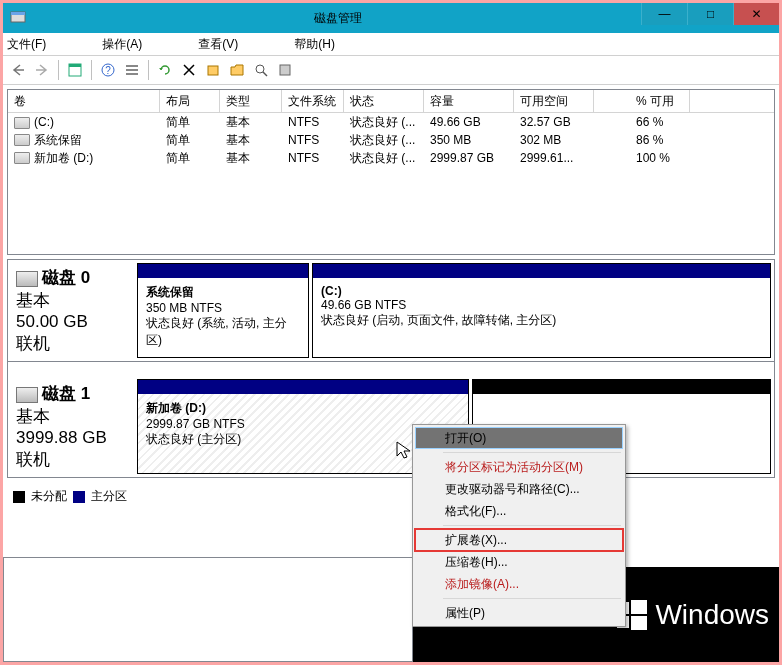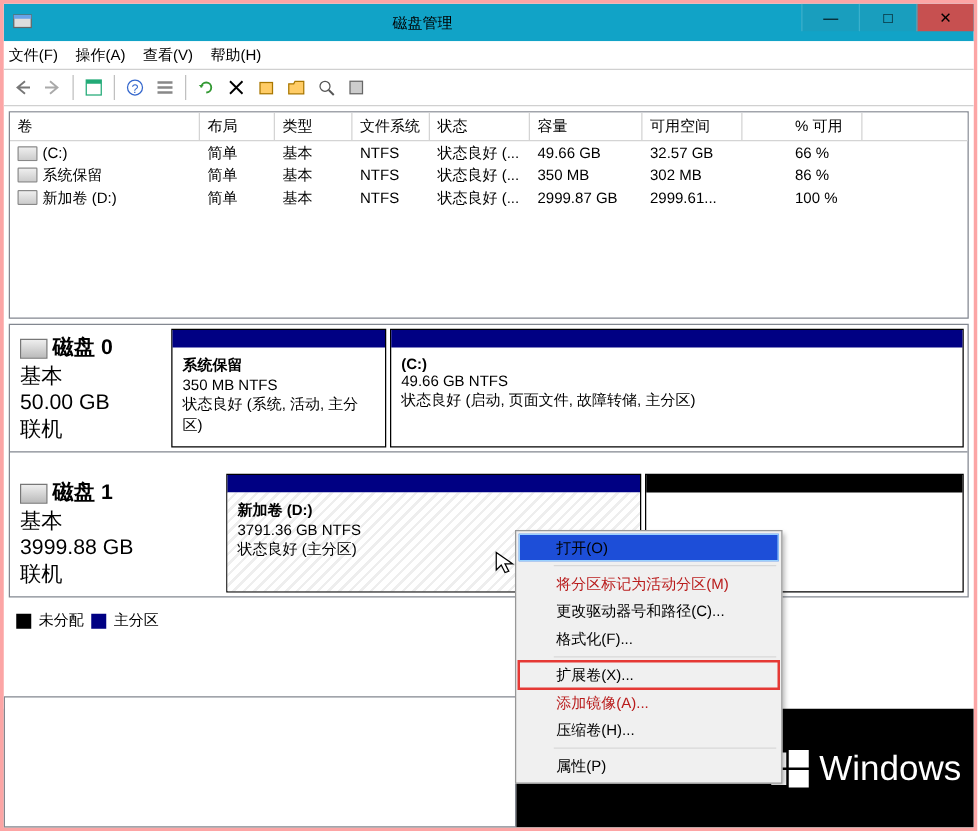--- a/index.html
+++ b/index.html
@@ -3,58 +3,58 @@
 <meta charset="utf-8">
 <style>
 html,body{margin:0;padding:0;font-family:"Microsoft YaHei","SimSun",Arial,sans-serif;font-size:12px;background:#fff;}
 .window{width:782px;height:665px;position:relative;overflow:hidden;background:#fff;border:3px solid #fca5a5;box-sizing:border-box;}
 .titlebar{height:30px;background:#11a3c7;display:flex;align-items:center;}
 .titlebar .icon{width:20px;height:20px;margin:0 6px;}
 .titlebar .title{flex:1;text-align:center;color:#000;}
 .titlebar .btns{display:flex;height:100%;}
 .titlebar .btns div{width:45px;height:22px;display:flex;align-items:center;justify-content:center;background:#199ebe;border-left:1px solid #3bb0cc;}
 .titlebar .btns .close{background:#c75050;}
-.menubar{height:22px;background:#fff;display:flex;align-items:center;padding:0 4px;border-bottom:1px solid #d0d0d0;}
+.menubar{height:22px;background:#fff;display:flex;align-items:center;padding:0 4px;border-bottom:1px solid #d0d0d0;gap:42px;}
 .menubar span{margin-right:14px;}
 .toolbar{height:28px;background:#fff;display:flex;align-items:center;padding:0 4px;border-bottom:1px solid #d0d0d0;gap:2px;}
 .tb-btn{width:22px;height:22px;display:flex;align-items:center;justify-content:center;}
 .tb-sep{width:1px;height:20px;background:#c0c0c0;margin:0 3px;}
 
 .pane-top{border:1px solid #828790;margin:4px;height:164px;overflow:hidden;}
 .grid-header{display:flex;height:22px;background:#fff;border-bottom:1px solid #d4d4d4;}
 .grid-header div{border-right:1px solid #d4d4d4;padding:3px 6px;box-sizing:border-box;}
 .grid-row{display:flex;height:18px;align-items:center;}
 .grid-row div{padding:0 6px;box-sizing:border-box;white-space:nowrap;overflow:hidden;}
 .c-vol{width:152px;} .c-lay{width:60px;} .c-typ{width:62px;} .c-fs{width:62px;} .c-st{width:80px;} .c-cap{width:90px;} .c-free{width:80px;} .c-pct{width:60px;margin-left:36px;}
 .drive-ico{display:inline-block;width:14px;height:10px;border:1px solid #888;border-radius:1px;background:linear-gradient(#eee,#ccc);margin-right:4px;vertical-align:middle;}
 
 .pane-mid{margin:4px;border:1px solid #828790;}
 .disk-block{display:flex;border-bottom:1px solid #828790;}
-.disk-block:last-child{border-bottom:none;gap:44px;}
+.disk-block:last-child{border-bottom:none;}
 .disk-info{width:110px;padding:6px 8px;font-size:17px;}
 .disk-info .dico{display:inline-block;width:20px;height:14px;border:1px solid #777;background:linear-gradient(#eee,#bbb);margin-right:4px;vertical-align:middle;}
 .disk-parts{flex:1;display:flex;padding:3px;gap:3px;}
 .part{border:1px solid #000;flex:1;display:flex;flex-direction:column;}
 .part .bar{height:14px;background:#000083;}
 .part.unalloc .bar{background:#000;}
 .part .body{flex:1;padding:6px 8px;}
 .part.hatched .body{background:repeating-linear-gradient(135deg,#fff,#fff 4px,#eee 4px,#eee 6px);}
 .disk-sep{height:14px;}
 
 .legend{padding:6px 10px;font-size:12px;display:flex;align-items:center;gap:6px;}
 .lg-box{width:12px;height:12px;display:inline-block;}
 .lg-un{background:#000;} .lg-pr{background:#000083;}
 
 .zone-bottom{position:absolute;left:0;bottom:0;width:100%;height:95px;background:#fff;}
 .black-strip{position:absolute;bottom:0;left:0;right:0;height:95px;background:#000;display:flex;align-items:center;justify-content:flex-end;color:#fff;font-size:28px;padding-right:10px;}
 .white-block{position:absolute;bottom:0;left:0;width:410px;height:105px;background:#fff;border:1px solid #828790;box-sizing:border-box;}
 
 .ctx{position:absolute;left:409px;top:421px;width:208px;background:#f0f0f0;border:1px solid #979797;box-shadow:2px 2px 4px rgba(0,0,0,.3);padding:2px;}
 .ctx .item{height:22px;display:flex;align-items:center;padding:0 30px 0 30px;font-size:12px;position:relative;}
-.ctx .item.sel{background:#1d4ed8;border:1px solid #99d1ff;padding:0 29px 0 29px;height:20px;}
+.ctx .item.sel{background:#737373;border:1px solid #99d1ff;padding:0 29px 0 29px;height:20px;}
 .ctx .item.dis{color:#b91c1c;}
 .ctx .item.hl{outline:2px solid #e53935;outline-offset:-1px;}
 .ctx .sep{height:1px;background:#d7d7d7;margin:3px 2px 3px 28px;}
 .cursor{position:absolute;left:392px;top:437px;font-size:18px;pointer-events:none;}
 </style>
 </head>
 <body>
 
 <div class="window">
 
@@ -223,21 +223,21 @@
         <div><span class="dico"></span><b>磁盘 1</b></div>
         <div>基本</div>
         <div>3999.88 GB</div>
         <div>联机</div>
       </div>
       <div class="disk-parts">
         <div class="part hatched" style="flex:0 0 330px">
           <div class="bar"></div>
           <div class="body">
             <b>新加卷  (D:)</b><br>
-            <span>3791.36 GB NTFS</span><br>
+            <span>2999.87 GB NTFS</span><br>
             <span>状态良好 (主分区)</span>
           </div>
         </div>
         <div class="part unalloc">
           <div class="bar"></div>
           <div class="body"></div>
         </div>
       </div>
     </div>
   </div>
@@ -265,22 +265,22 @@
   </div>
 
   <div class="ctx">
     <div class="item sel">打开(O)</div>
     <div class="sep"></div>
     <div class="item dis">将分区标记为活动分区(M)</div>
     <div class="item">更改驱动器号和路径(C)...</div>
     <div class="item">格式化(F)...</div>
     <div class="sep"></div>
     <div class="item hl">扩展卷(X)...</div>
+    <div class="item">压缩卷(H)...</div>
     <div class="item dis">添加镜像(A)...</div>
-    <div class="item">压缩卷(H)...</div>
     <div class="sep"></div>
     <div class="item">属性(P)</div>
 
   </div>
 
   <div class="cursor">
     <svg width="20" height="20">
         <path d="M2 2 L2 16 L6 12 L9 18 L12 17 L9 11 L15 11 Z" fill="#fff" stroke="#000"></path>
       </svg>
   </div>

